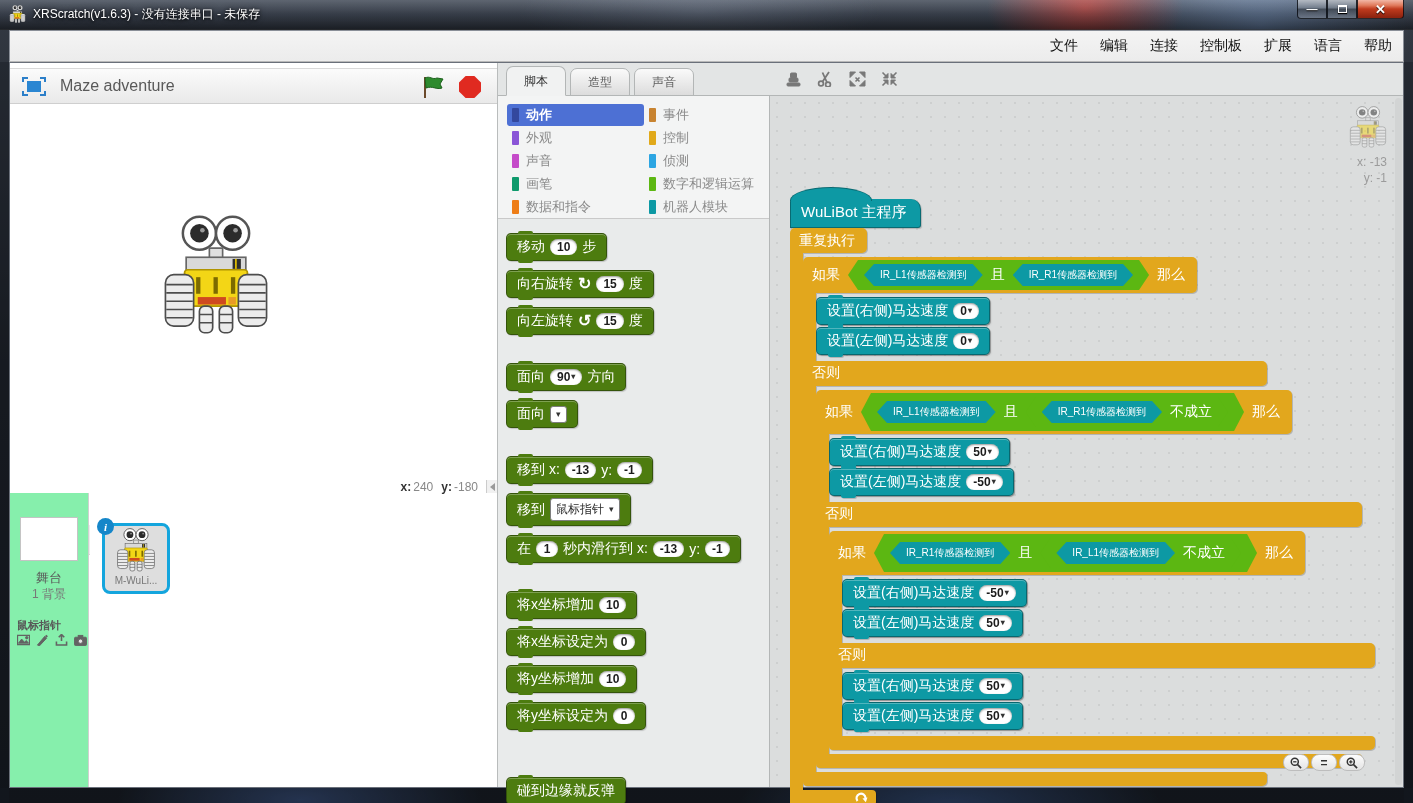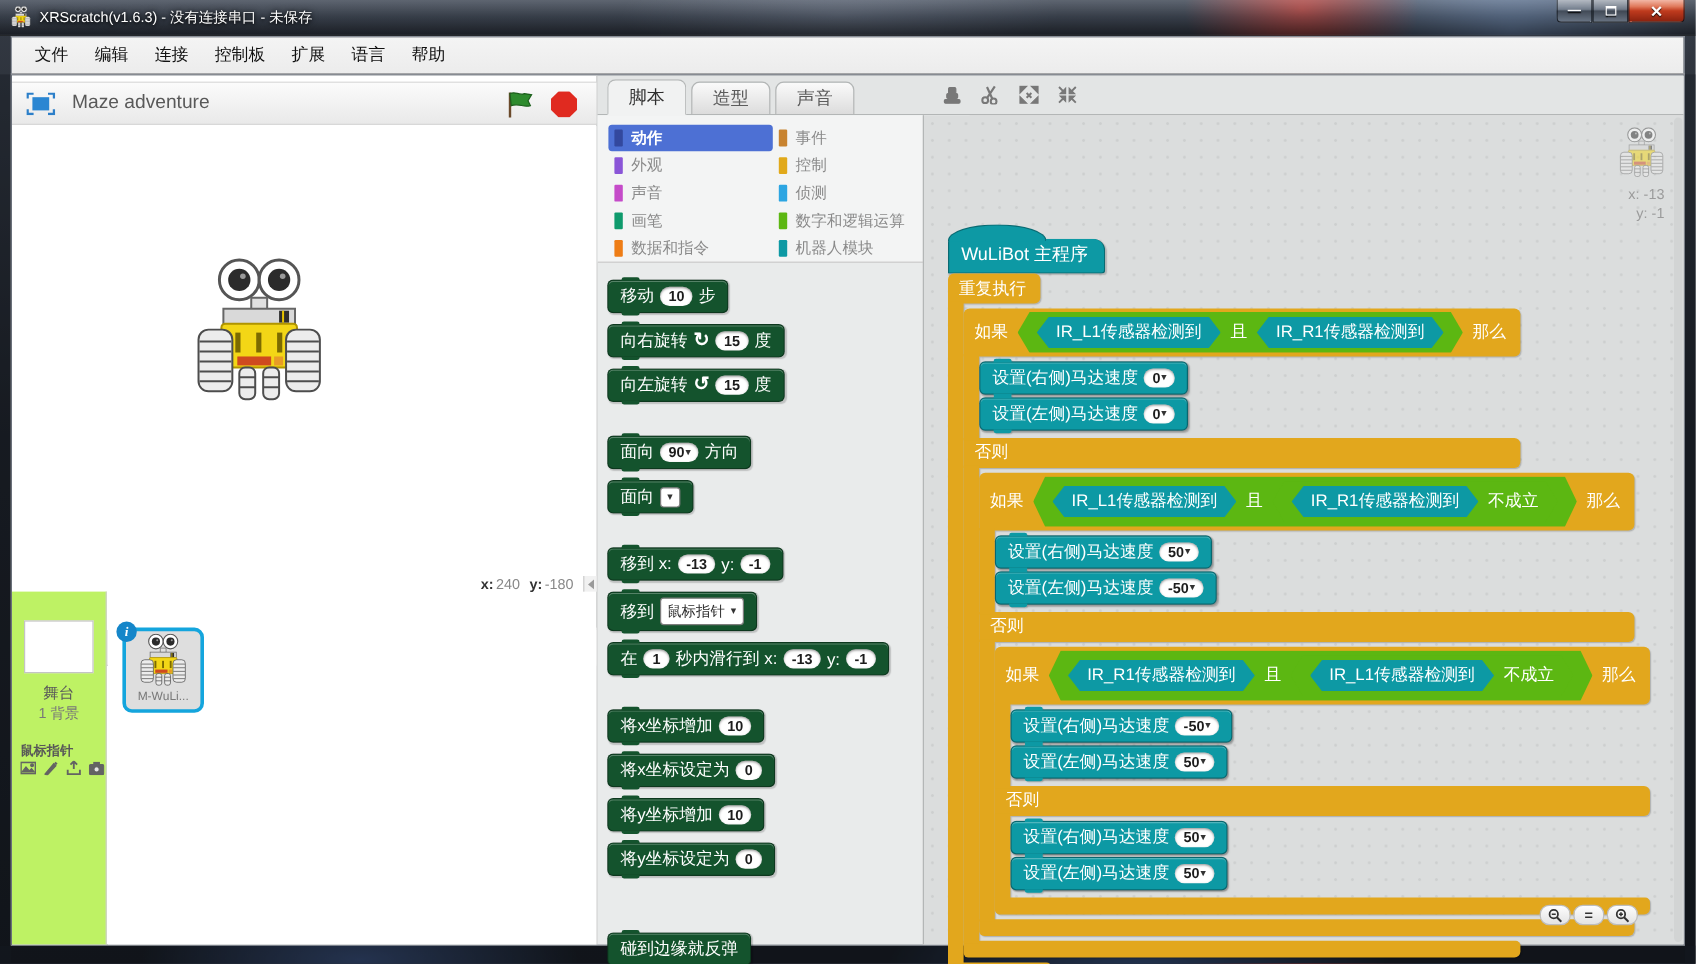--- a/index.html
+++ b/index.html
@@ -30,21 +30,21 @@
     color:#fff; font-size:11px; font-weight:bold; text-shadow:0 1px 1px #000; }
   .winbtn.min { width:30px; border-radius:0 0 0 4px; }
   .winbtn.max { width:30px; }
   .winbtn.close { width:47px; border-radius:0 0 4px 0; font-size:13px;
     background:linear-gradient(180deg,#f2b7a6, #e07a5c 30%, #c03b1e 50%, #8f2410 95%);
     background-color:#a83015; }
   .maxglyph { width:9px; height:8px; border:1px solid #fff; border-top:2px solid #fff; box-shadow:0 1px 1px #000; }
 
   #menubar { position:absolute; left:9px; right:9px; top:30px; height:32px;
     background:linear-gradient(180deg,#f4f4f4,#ececec); border:1px solid #8a8f98; border-bottom:1px solid #b9b9b9;
-    display:flex; align-items:center; padding-left:8px; }
+    display:flex; align-items:center; padding-left:8px;justify-content:flex-end; }
   .menu-item { font-size:14px; color:#111; padding:5px 11px; }
 
   #frame-left, #frame-right { position:absolute; top:62px; bottom:0; width:9px; background:rgba(22,26,34,.42); }
   #frame-left { left:0; } #frame-right { right:0; }
   #frame-bottom { position:absolute; left:0; right:0; bottom:0; height:15px; background:rgba(22,26,34,.42); }
 
   #content { position:absolute; left:9px; right:9px; top:62px; bottom:15px; background:#e8e8e8; border:1px solid #6a707a; }
 
   
   #left-panel { position:absolute; left:0; top:0; bottom:0; width:488px; background:#fff; border-right:1px solid #b9bcbc; }
@@ -68,41 +68,41 @@
 
   #sprite-area { position:absolute; left:0; right:0; top:430px; bottom:0; }
   #sprite-header { position:absolute; left:0; right:0; top:0; height:30px; background:#ececec; border-bottom:1px solid #d6d6d6;
     display:flex; align-items:center;margin-top:32px; }
   #sprite-panel-title { margin-left:92px; font-size:14px; color:#5a5a5a; }
   #new-sprite-group { position:absolute; right:8px; top:0; height:30px; display:flex; align-items:center; gap:9px; }
   #new-sprite-label { font-size:13px; color:#5a5a5a; }
   .tool-ic { width:19px; height:18px; display:flex; align-items:center; justify-content:center; }
   .tool-ic svg { width:17px; height:16px; fill:#636363; stroke:#636363; }
 
-  #stage-col { position:absolute; left:0; top:0; bottom:0; width:79px; background:#bef264; border-right:1px solid #d0d0d0; }
+  #stage-col { position:absolute; left:0; top:0; bottom:0; width:79px; background:#86efac; border-right:1px solid #d0d0d0; }
   #stage-thumb { position:absolute; left:10px; top:24px; width:58px; height:44px; background:#fff; border:1px solid #c4c4c4; }
   #stage-col-label { position:absolute; left:0; right:0; top:76px; text-align:center; font-size:13px; color:#5a5a5a; }
   #stage-col-sub { position:absolute; left:0; right:0; top:93px; text-align:center; font-size:12px; color:#787878; }
   #new-backdrop-label { position:absolute; left:7px; top:125px; font-size:11px; font-weight:bold; color:#585858; }
   #new-backdrop-icons { position:absolute; left:6px; top:140px; display:flex; gap:4px; }
   #new-backdrop-icons .tool-ic { width:15px; height:14px; } #new-backdrop-icons svg { width:13px; height:12px; }
 
   #sprite-list { position:absolute; left:80px; right:0; top:30px; bottom:0; background:#fff; }
   #sprite-card { position:absolute; left:12px; top:0px; width:68px; height:71px; border:3px solid #14a5dd; border-radius:8px;
     background:#dedede; display:flex; flex-direction:column; align-items:center; }
   #sprite-card svg { width:40px; height:46px; margin-top:2px; }
   #sprite-card-name { font-size:10px; color:#787878; margin-top:1px; }
   #info-badge { position:absolute; left:-8px; top:-8px; width:17px; height:17px; border-radius:50%;
     background:#1586c9; color:#fff; font-size:11px; font-weight:bold; font-family:"Liberation Serif",serif;
     display:flex; align-items:center; justify-content:center; font-style:italic; }
 
   
   #top-strip { position:absolute; left:488px; right:0; top:0; height:33px; background:#e3e5e5; border-bottom:1px solid #b3b6b6; }
   #tab-bar { position:absolute; left:8px; bottom:-1px; display:flex; }
-  .tab { height:28px; padding:0 17px; display:flex; align-items:center; font-size:15px; color:#5c5c5c;
+  .tab { height:28px; padding:0 17px; display:flex; align-items:center; font-size:12px; color:#5c5c5c;
     background:linear-gradient(180deg,#fafafa,#dcdcdc); border:1px solid #b3b6b6; border-radius:7px 7px 0 0; margin-right:4px; }
   .tab.active { background:#f1f2f2; color:#2e2e2e; border-bottom:1px solid #f1f2f2; height:30px; margin-top:-2px; }
   #script-toolbar { position:absolute; left:286px; top:7px; display:flex; gap:13px; }
   #script-toolbar .tool-ic svg { fill:#787878; stroke:#787878; }
 
   
   #mid-panel { position:absolute; left:488px; top:33px; bottom:0; width:310px; background:#e9ebeb; }
   #categories { position:absolute; left:0; right:0; top:0; height:123px; background:#f3f4f4; border-bottom:1px solid #c9c9c9;
     display:flex; padding:8px 0 0 9px; }
   .cat-col { display:flex; flex-direction:column; gap:1px; }
@@ -114,21 +114,21 @@
   #palette-scroll { position:absolute; left:0; right:14px; top:124px; bottom:0; padding:13px 0 0 8px; }
   #palette-sb { position:absolute; right:3px; top:130px; bottom:12px; width:10px; }
   #palette-sb .thumb { position:absolute; left:0; top:28px; width:10px; height:450px; background:#c2c2c2; border-radius:6px; }
 
   
   .block { position:relative; display:flex; align-items:center; gap:5px; width:max-content;
     padding:4px 10px; border-radius:5px; color:#fff; font-size:14px;
     border:1px solid rgba(0,0,0,.32); box-shadow:inset 0 1px 0 rgba(255,255,255,.28), 1px 1px 1px rgba(0,0,0,.18); }
   .block::before { content:''; position:absolute; top:-3px; left:11px; width:15px; height:3px; background:inherit; border-radius:2px 2px 0 0; }
   .block::after  { content:''; position:absolute; bottom:-3px; left:11px; width:15px; height:3px; background:inherit; border-radius:0 0 2px 2px; }
-  .block.blue { background:#14532d; margin-bottom:9px;justify-content:flex-end; }
+  .block.blue { background:#4d7c0f; margin-bottom:9px;justify-content:flex-end; }
   .block.teal { background:#0d99a4; margin-bottom:2px; }
   .bt { white-space:nowrap; }
   .pill { background:#fff; color:#1c1c1c; font-weight:bold; font-size:12px; border-radius:11px; padding:1px 7px;
     min-width:22px; text-align:center; box-shadow:inset 0 1px 2px rgba(0,0,0,.4); display:inline-flex; align-items:center; justify-content:center; gap:1px; }
   .dd-caret { font-size:8px; color:#333; line-height:1; }
   .ddbox { background:#fff; border:1px solid #7d7d7d; border-radius:3px; color:#2c2c2c; font-size:12px;
     padding:2px 5px; display:inline-flex; align-items:center; gap:5px; min-height:17px; }
   .ddbox .dd-caret { font-size:9px; }
   .rot { font-size:16px; font-weight:bold; line-height:12px; }
 
@@ -161,21 +161,21 @@
   .cblock .cblock { filter:none; }
   .c-body { position:relative; padding:4px 0 4px 13px; width:max-content; }
   .c-body::before { content:''; position:absolute; left:0; top:-2px; bottom:-2px; width:13px; background:var(--c); }
   .c-else { width:100%; background:var(--c); color:#fff; font-size:14px; padding:3px 10px 4px 9px; border-radius:0 5px 5px 0; }
   .c-bottom { width:100%; height:14px; background:var(--c); border-radius:0 4px 5px 4px; }
   .c-bottom.loop { width:86px; height:17px; display:flex; align-items:center; justify-content:flex-end; padding-right:7px; }
 
   .hex { display:inline-flex; align-items:center; gap:8px; width:max-content;
     clip-path:polygon(10px 0, calc(100% - 10px) 0, 100% 50%, calc(100% - 10px) 100%, 10px 100%, 0 50%); }
   .hex.green { background:#5cb712; padding:4px 16px; }
-  .hex.teal  { background:#0d99a4; color:#fff; font-size:14px; padding:4px 16px; }
+  .hex.teal  { background:#0d99a4; color:#fff; font-size:10px; padding:4px 16px; }
   .hex-label { color:#fff; font-size:14px; white-space:nowrap; }
 </style>
 </head>
 <body>
 
 <div id="titlebar">
   <span id="app-icon"><svg viewBox="0 0 64 76" width="17" height="19">
  <g stroke="#555" stroke-width="1.5" fill="#fff">
   <circle cx="22" cy="11" r="10"></circle>
           <circle cx="42" cy="11" r="10"></circle>

